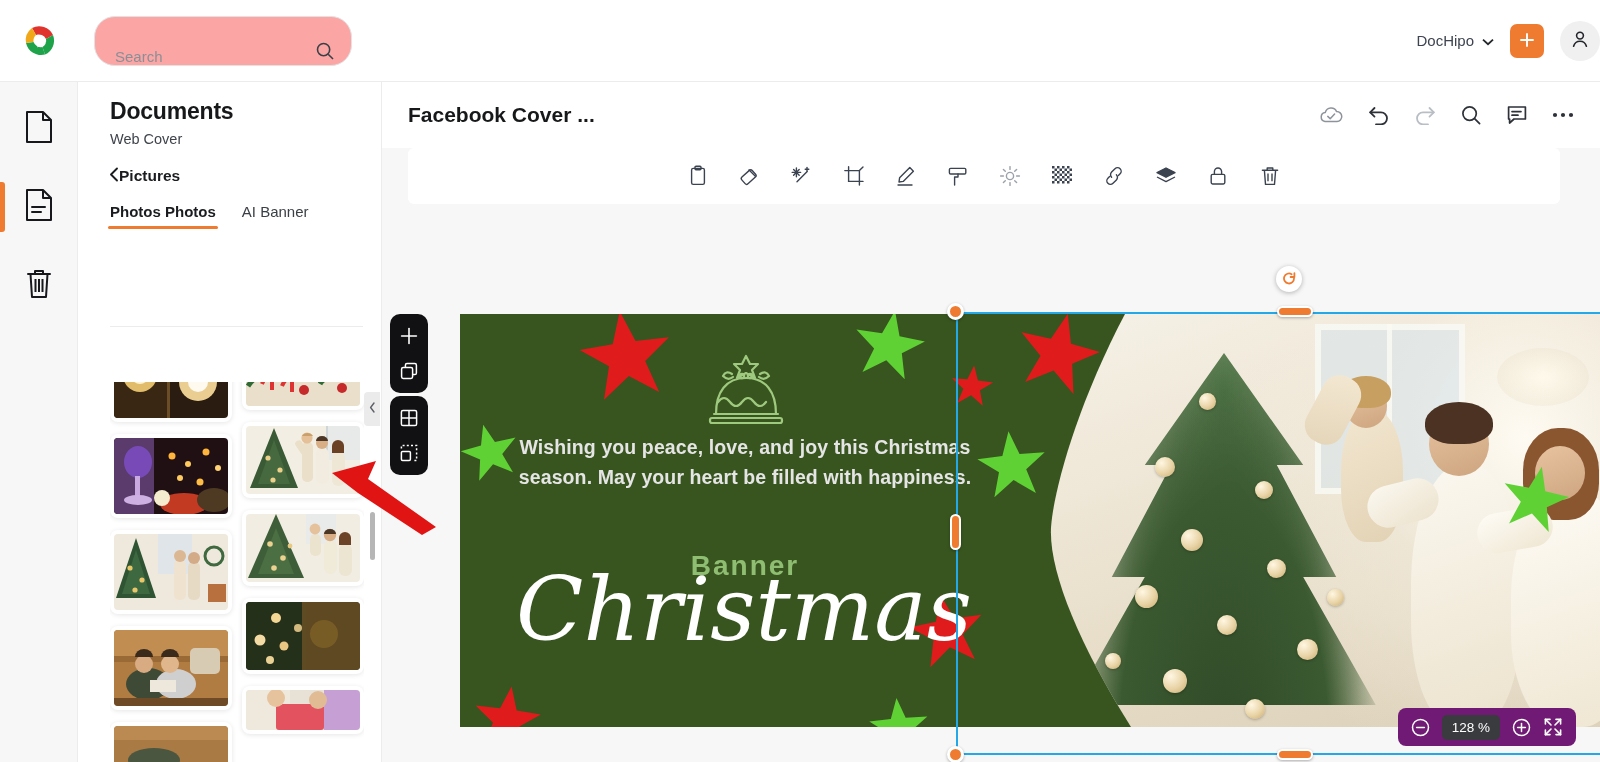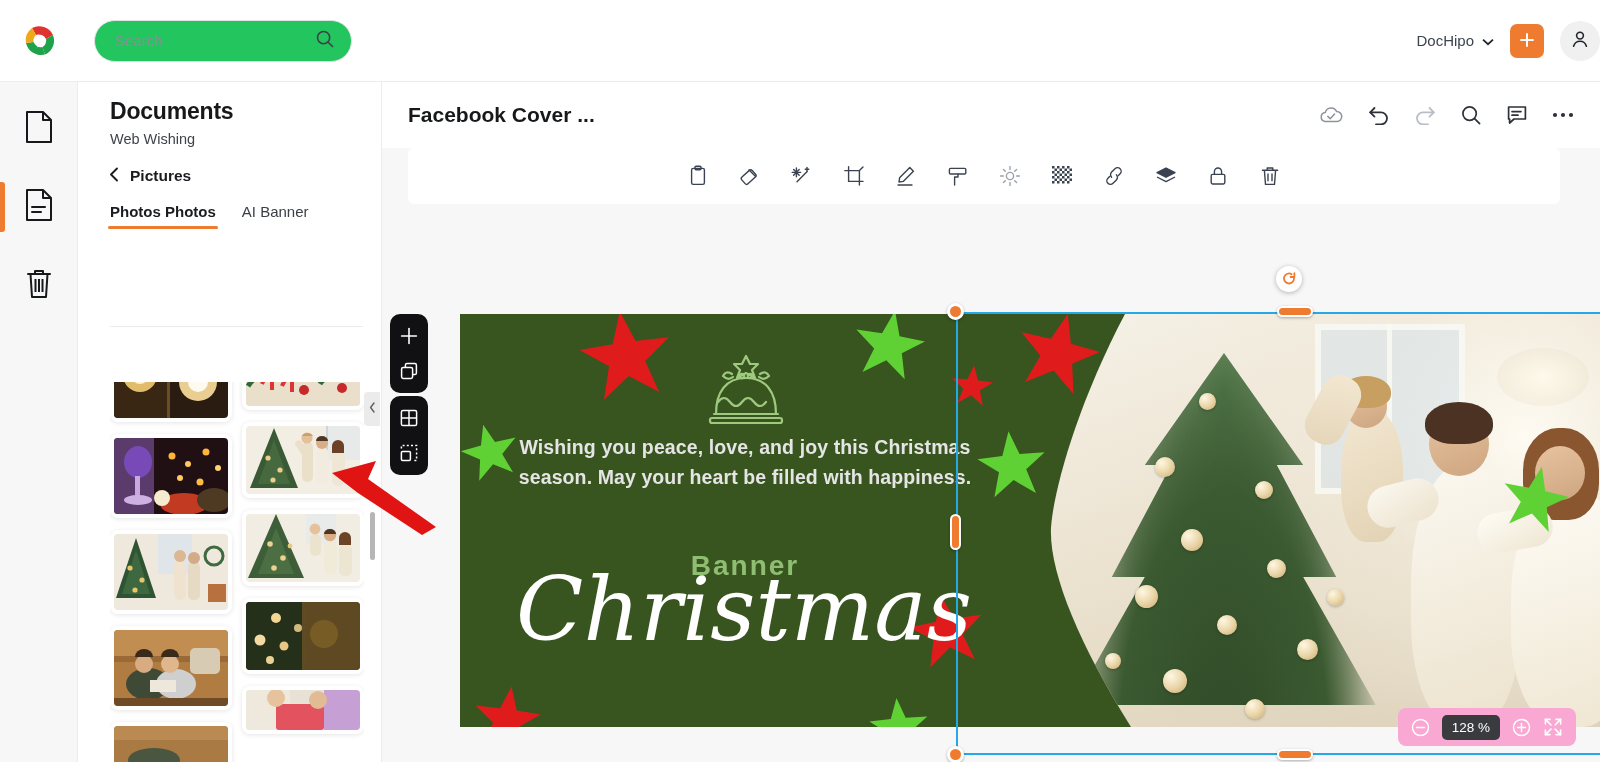--- a/index.html
+++ b/index.html
@@ -11,23 +11,23 @@
   #app { position: relative; width: 1600px; height: 762px; background:#fff; }
 
   
   .topbar {
     position:absolute; left:0; top:0; width:1600px; height:82px;
     background:#ffffff; display:flex; align-items:center;
     border-bottom:1px solid #ececec; z-index:40;
   }
   .brand-logo { margin-left:20px; width:40px; height:40px; position:relative; }
   .global-search {
-    margin-left:34px; width:258px; height:42px; border:1px solid #e2e2e2;
-    border-radius:21px; display:flex; align-items:center; padding:0 16px 0 20px;
-    background:#22c55e;
+    margin-left:34px; width:258px; height:50px; border:1px solid #e2e2e2;
+    border-radius:21px; display:flex; align-items:flex-end; padding:0 16px 0 20px;
+    background:#fca5a5;
   }
   .global-search input {
     border:0; outline:0; flex:1; font-size:15px; color:#54595f;
     font-family:"Liberation Sans", sans-serif; background:transparent;
   }
   .global-search input::placeholder { color:#8a8f96; }
   .topbar-right {
     margin-left:auto; display:flex; align-items:center; gap:16px; 
   }
   .workspace-sel {
@@ -61,21 +61,21 @@
   }
 
   
   .panel {
     position:absolute; left:92px; top:82px; width:290px; height:680px;
     background:#fff; border-right:1px solid #ececec; z-index:25; overflow:hidden;
   }
   .panel-title { font-size:23px; font-weight:700; color:#17181a; margin:16px 0 0 18px; letter-spacing:-0.2px;}
   .panel-sub { font-size:14.5px; color:#3f444b; margin:6px 0 0 18px; }
   .panel-back {
-    display:flex; align-items:center; gap:11px; margin:20px 0 0 17px; cursor:pointer;
+    display:flex; align-items:center; margin:20px 0 0 17px; cursor:pointer;
     font-size:15.5px; font-weight:700; color:#1a1c1f;
   }
   .chev-left { font-size:16px; color:#1a1c1f; line-height:1; }
   .tabs { display:flex; gap:26px; margin:18px 0 0 18px; position:relative; }
   .tab { font-size:15px; color:#3b4046; padding-bottom:9px; cursor:pointer; position:relative; }
   .tab.active { color:#1a1c1f; font-weight:600; }
   .tab.active::after {
     content:""; position:absolute; left:-2px; right:-2px; bottom:0; height:3px;
     background:#ee7b30; border-radius:2px;
   }
@@ -220,21 +220,21 @@
     border-radius:6px; box-shadow:0 1px 3px rgba(0,0,0,.3); z-index:19;
   }
   .rotate-btn {
     position:absolute; width:26px; height:26px; border-radius:50%; background:#fff;
     box-shadow:0 1px 5px rgba(0,0,0,.28); display:flex; align-items:center;
     justify-content:center; z-index:19; cursor:pointer; color:#ee7b30; font-size:14px;
   }
 
   
   .zoombar {
-    position:absolute; right:24px; bottom:16px; height:38px; background:#f9a8d4;
+    position:absolute; right:24px; bottom:16px; height:38px; background:#701a75;
     border-radius:8px; display:flex; align-items:center; gap:12px; padding:0 13px; z-index:35;
   }
   .zoom-ico { cursor:pointer; display:flex; align-items:center; }
   .zoom-val {
     background:#3a3b3f; color:#fff; font-size:13.5px; border-radius:5px;
     padding:5px 10px; cursor:pointer;
   }
 
   
   .anno-arrow { position:absolute; left:330px; top:455px; width:110px; height:80px; z-index:60; }
@@ -324,21 +324,21 @@
           <line x1="11.5" y1="13" x2="11.5" y2="26"></line>
           <line x1="15" y1="13" x2="15" y2="26"></line>
           <line x1="18.5" y1="13" x2="18.5" y2="26"></line>
         </svg>
       </span>
     </div>
   </div>
 
   <div class="panel">
     <div class="panel-title">Documents</div>
-    <div class="panel-sub">Web Wishing</div>
+    <div class="panel-sub">Web Cover</div>
 
     <div class="panel-back">
       <span class="chev-left">
         <svg width="10" height="15" viewBox="0 0 10 15" fill="none" stroke="#1a1c1f" stroke-width="1.9" stroke-linecap="round" stroke-linejoin="round">
             <polyline points="8,1.5 2,7.5 8,13.5"></polyline>
           </svg>
       </span>
       <span>Pictures</span>
     </div>
 

